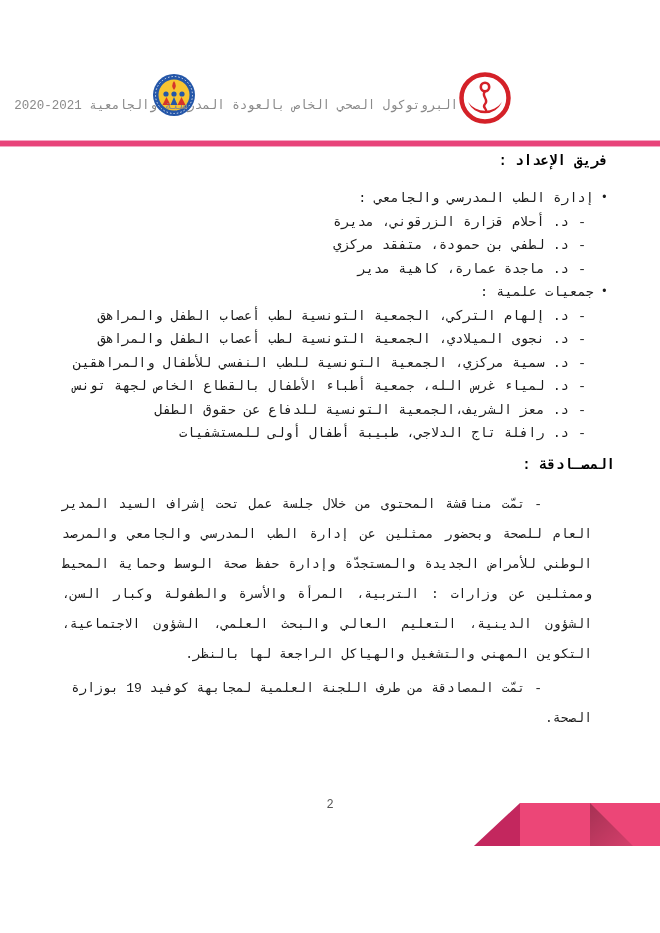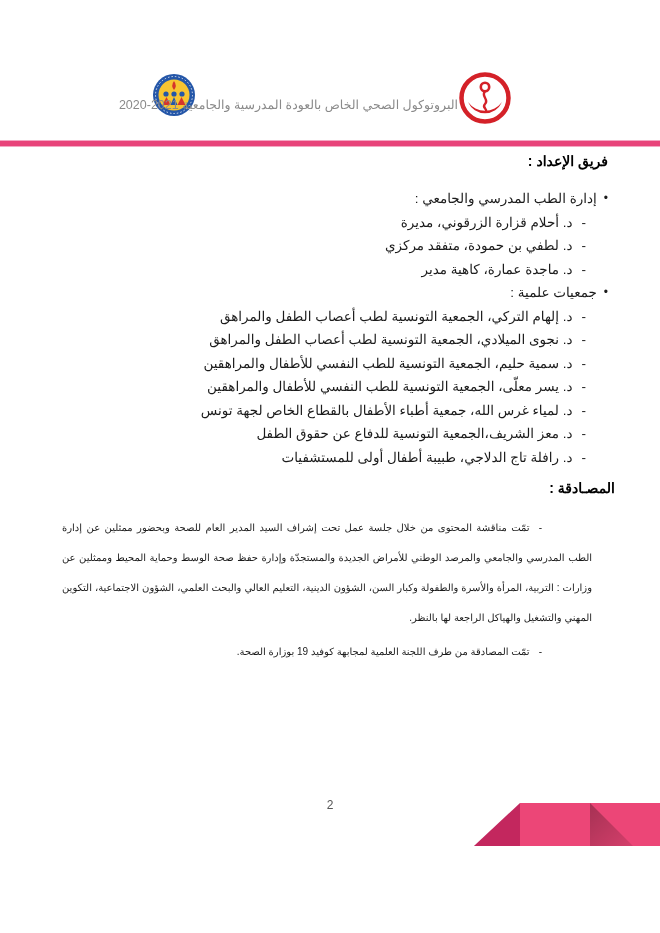--- a/index.html
+++ b/index.html
@@ -1,21 +1,21 @@
 <!DOCTYPE html>
 <html lang="ar" dir="rtl"><head>
 <meta charset="utf-8">
 <style>
   html,body{margin:0;padding:0;background:#ffffff;}
   .page{
     position:relative;
     width:660px;height:846px;
     background:#ffffff;
     overflow:hidden;
-    font-family:Liberation Sans, sans-serif;
+    font-family:Liberation Mono, monospace;
     direction:rtl;
   }
   
   .left-logo{position:absolute;left:152px;top:73px;width:44px;height:44px;}
   .right-logo{position:absolute;left:458px;top:70px;width:54px;height:56px;}
   .doc-title{
     position:absolute;top:97px;right:202px;
     font-size:12.5px;color:#8a8a8a;letter-spacing:0;
     white-space:nowrap;
   }
@@ -29,21 +29,21 @@
     margin:0 52px 0 0;
     color:#000000;font-weight:bold;font-size:14px;line-height:22px;
     white-space:nowrap;
   }
   .sec-heading.second{margin-top:8px;margin-right:45px;}
   .team-list{margin:15px 52px 0 40px;font-size:13.5px;line-height:23.5px;}
   .group-label{white-space:nowrap;}
   .member{padding-right:22px;white-space:nowrap;}
   .marker{display:inline-block;margin-left:9px;color:#1b1b1b;}
   .bullet-marker{display:inline-block;margin-left:7px;font-size:12px;vertical-align:1px;}
-  .v-body{margin:14px 68px 0 62px;font-size:10px;line-height:30px;}
+  .v-body{margin:14px 68px 0 62px;font-size:13px;line-height:30px;}
   .v-item{
     margin:0 0 4px 0;
     text-align:justify;text-indent:25px;
   }
   .v-item:last-child{text-align:right;}
   
   .page-number{
     position:absolute;top:798px;left:0;width:660px;
     text-align:center;font-size:12px;color:#555;direction:ltr;
   }
@@ -89,22 +89,21 @@
     <div class="team-list">
 
       <div class="group-label"><span class="bullet-marker">•</span><span>إدارة الطب المدرسي والجامعي :</span></div>
       <div class="member"><span class="marker">-</span><span>د. أحلام قزارة الزرقوني، مديرة</span></div>
       <div class="member"><span class="marker">-</span><span>د. لطفي بن حمودة، متفقد مركزي</span></div>
       <div class="member"><span class="marker">-</span><span>د. ماجدة عمارة، كاهية مدير</span></div>
 
       <div class="group-label"><span class="bullet-marker">•</span><span>جمعيات علمية :</span></div>
       <div class="member"><span class="marker">-</span><span>د. إلهام التركي، الجمعية التونسية لطب أعصاب الطفل والمراهق</span></div>
       <div class="member"><span class="marker">-</span><span>د. نجوى الميلادي، الجمعية التونسية لطب أعصاب الطفل والمراهق</span></div>
-      <div class="member"><span class="marker">-</span><span>د. سمية حليم، الجمعية التونسية للطب النفسي للأطفال والمراهقين</span></div>
-      <div class="member"><span class="marker">-</span><span>د. يسر معلّى، الجمعية التونسية للطب النفسي للأطفال والمراهقين</span></div>
+      <div class="member"><span class="marker">-</span><span>د. سمية مركزي، الجمعية التونسية للطب النفسي للأطفال والمراهقين</span></div>
       <div class="member"><span class="marker">-</span><span>د. لمياء غرس الله، جمعية أطباء الأطفال بالقطاع الخاص لجهة تونس</span></div>
 
       <div class="member"><span class="marker">-</span><span>د. معز الشريف،الجمعية التونسية للدفاع عن حقوق الطفل</span></div>
 
       <div class="member"><span class="marker">-</span><span>د. رافلة تاج الدلاجي، طبيبة أطفال أولى للمستشفيات</span></div>
 
     </div>
 
     <div class="sec-heading second">المصـادقة :</div>
 

